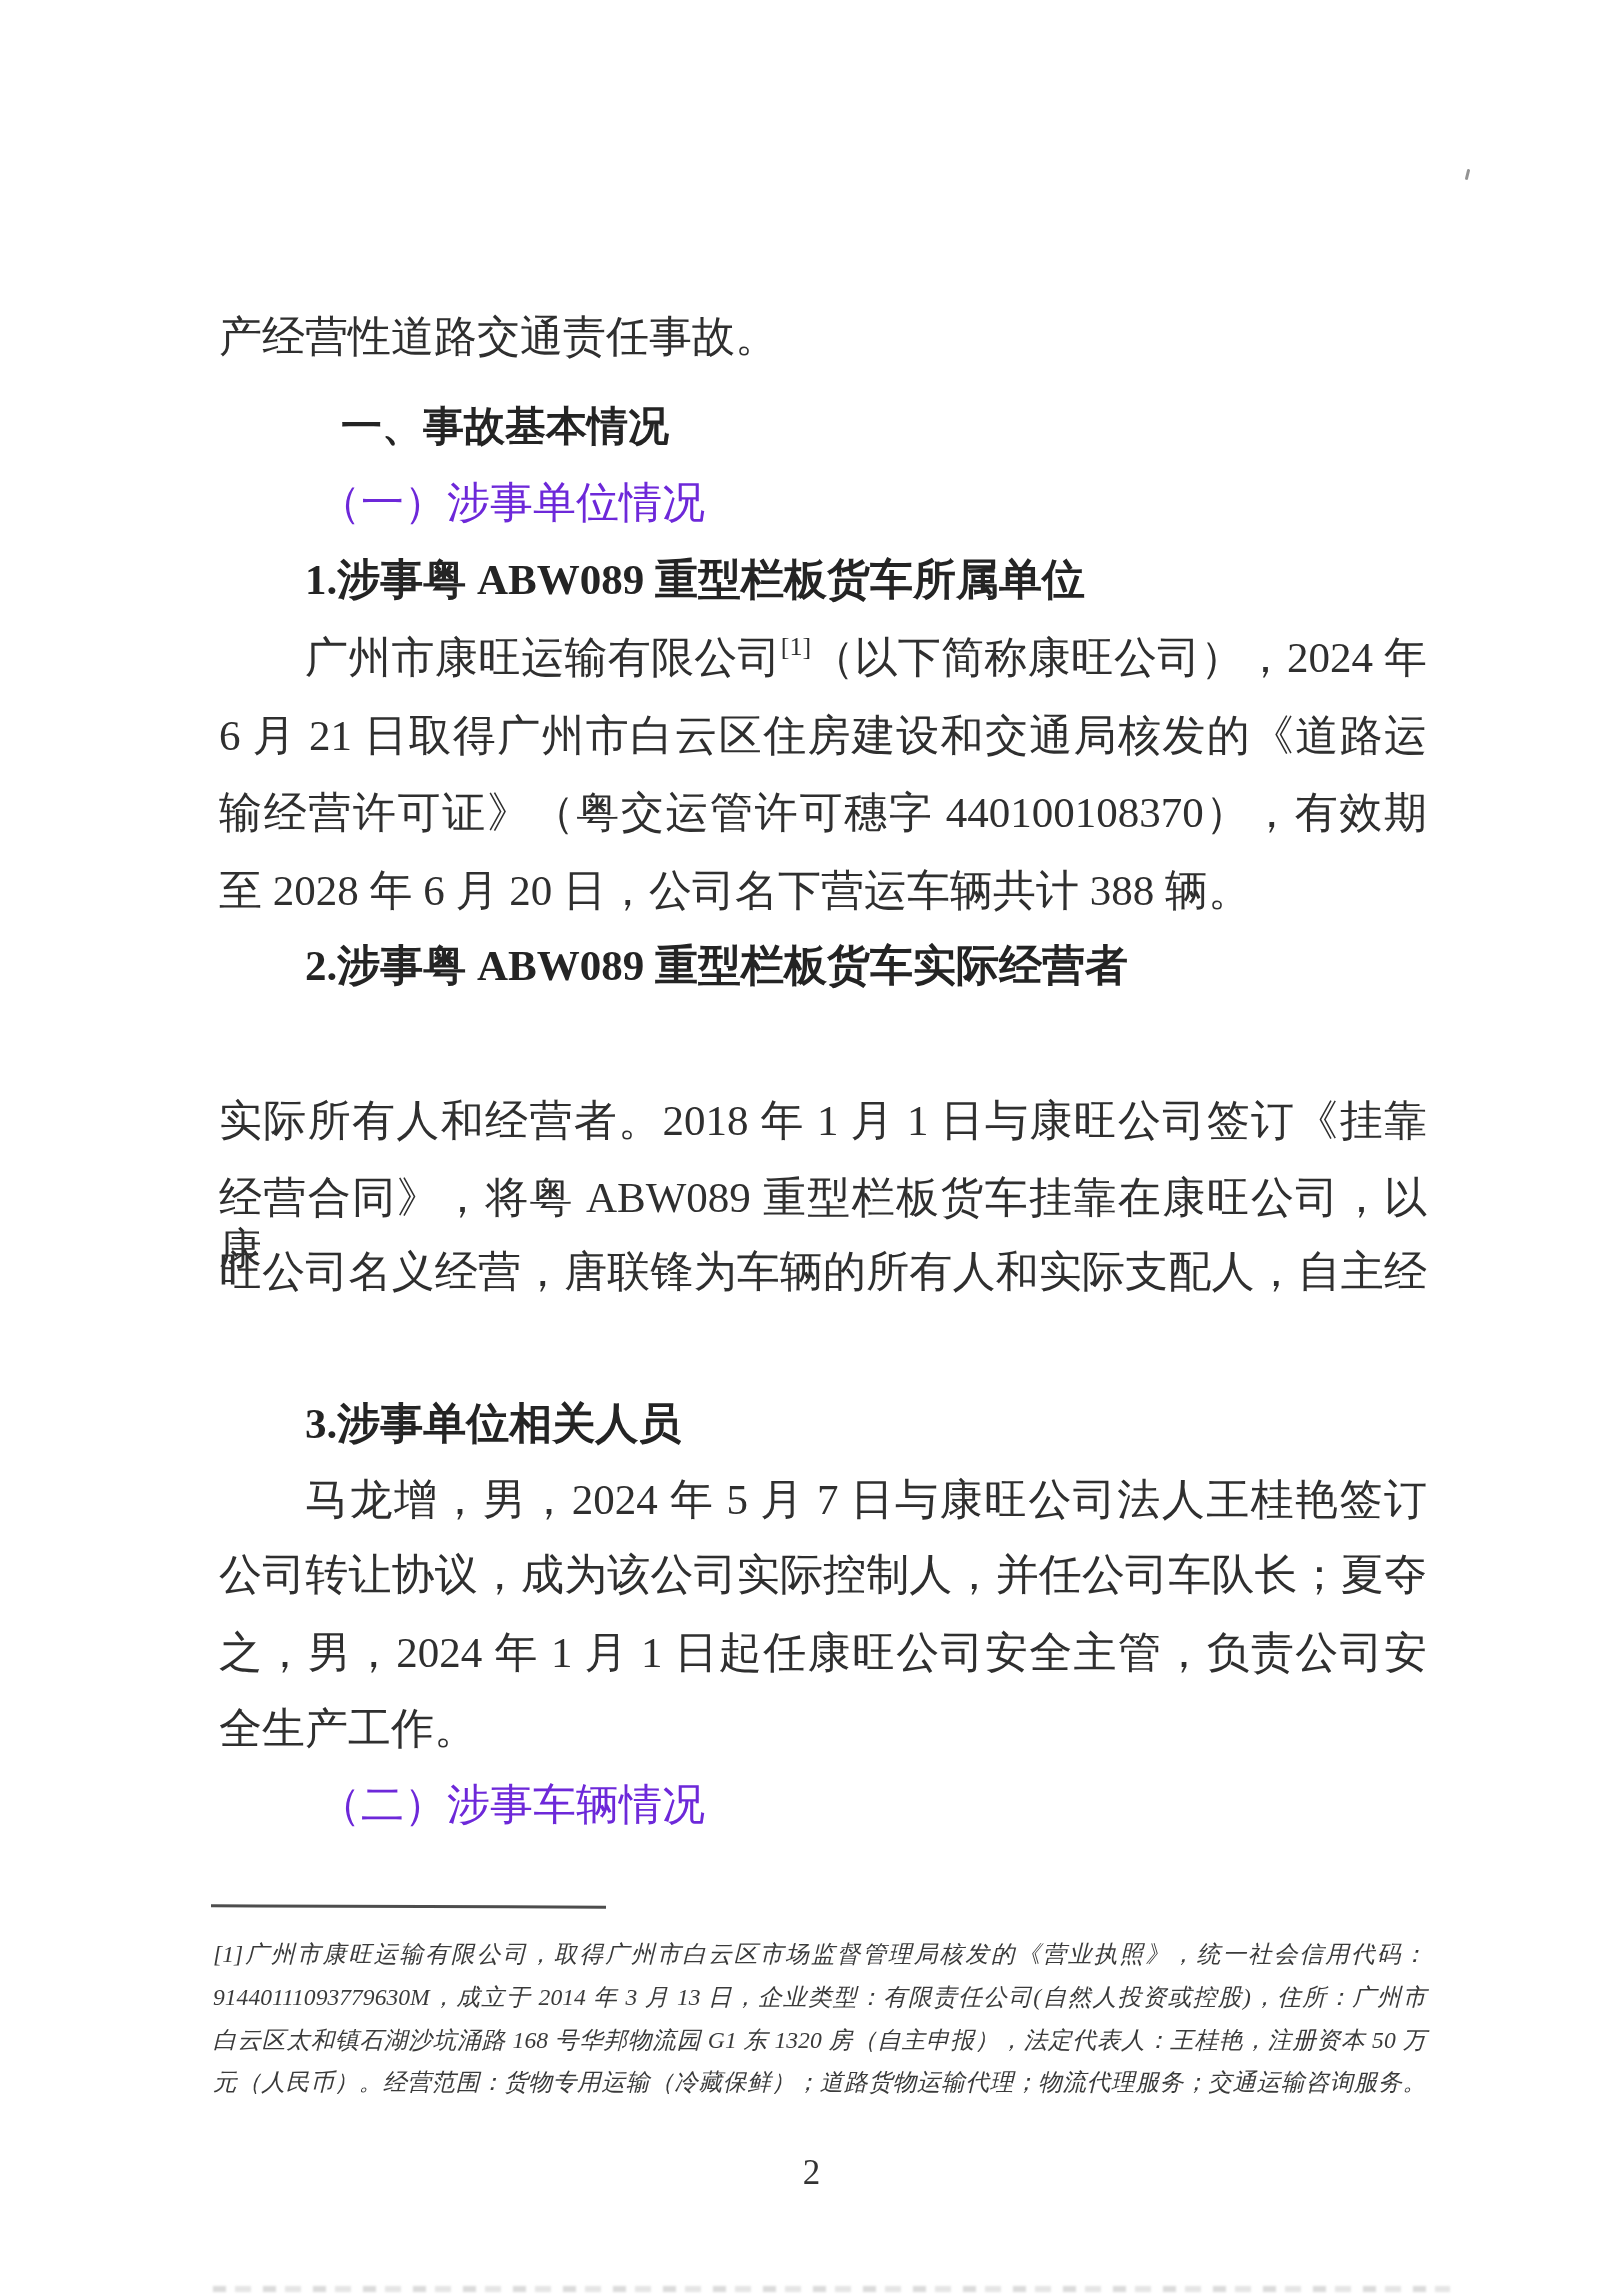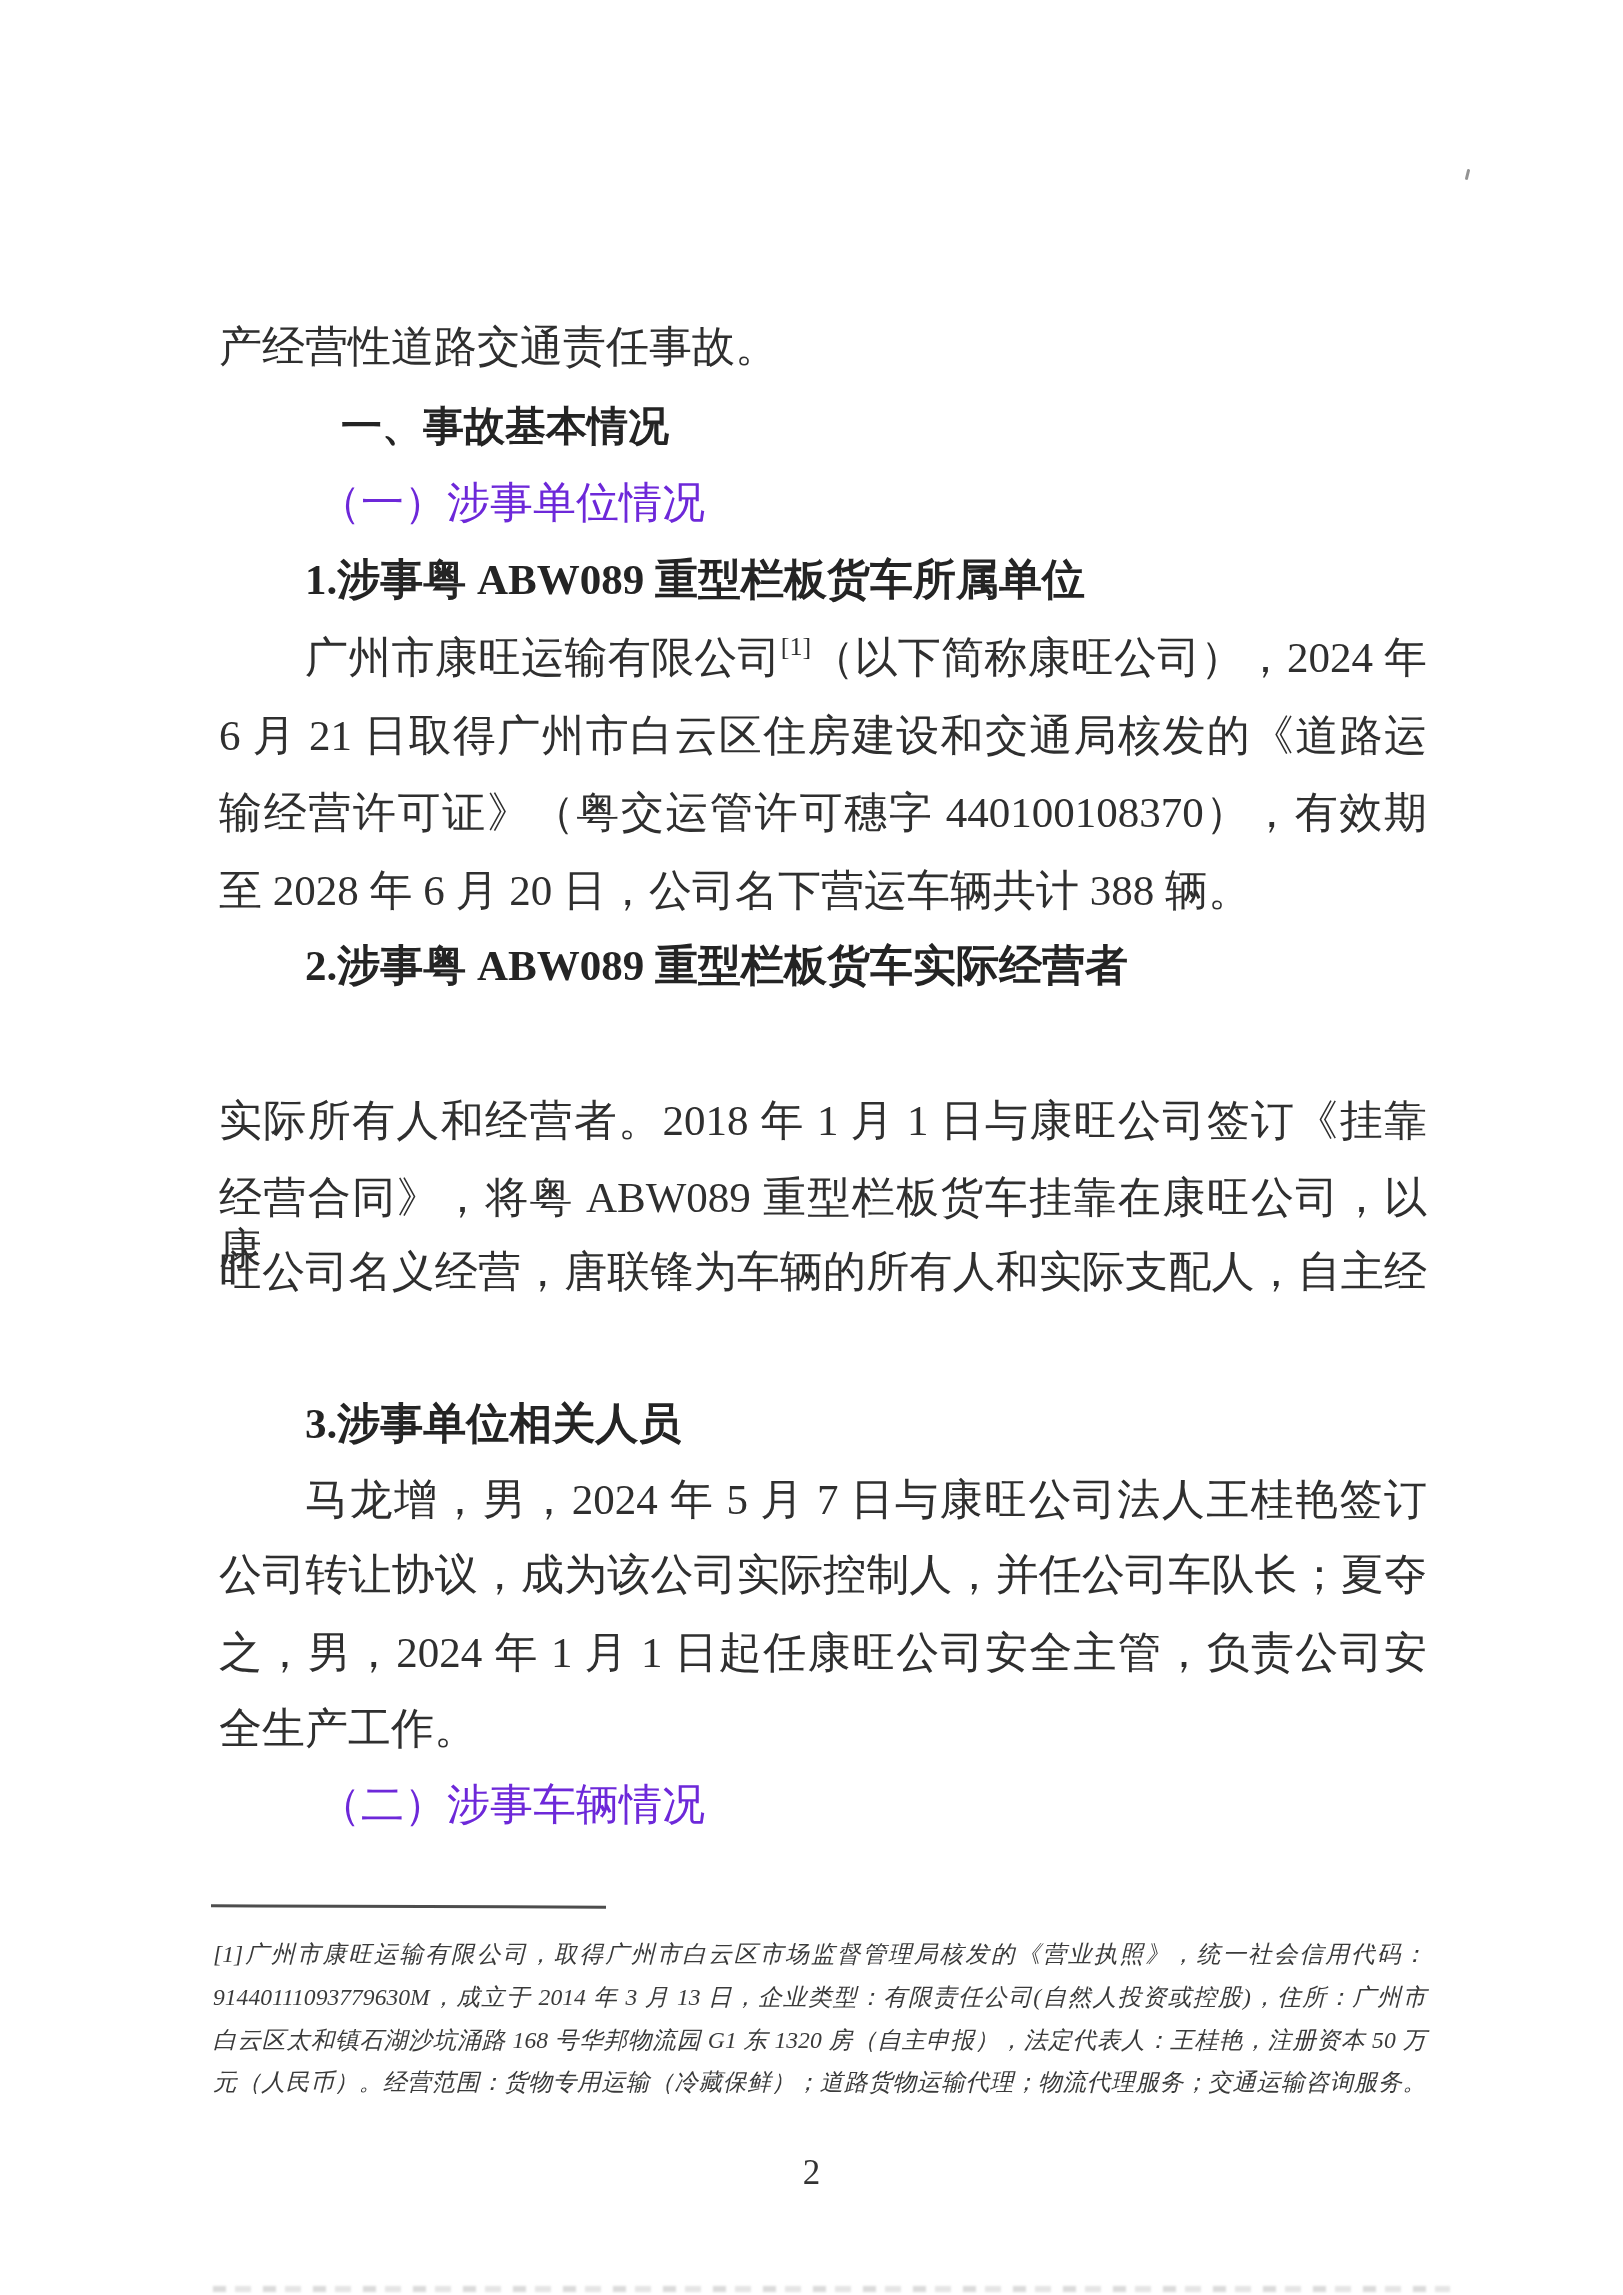--- a/index.html
+++ b/index.html
@@ -94,21 +94,21 @@
     opacity: 0.45;
   }
 </style>
 </head>
 <body>
 
 <div class="page">
 
   <div class="scan-speck"></div>
 
-  <div class="line" style="top:321px">产经营性道路交通责任事故。</div>
+  <div class="line" style="top:311px">产经营性道路交通责任事故。</div>
 
   <div class="line size-h b ind-h" style="top:401px">一、事故基本情况</div>
 
   <div class="line kai ind-s" style="top:477px">（一）涉事单位情况</div>
 
   <div class="line b ind2" style="top:554px">1.涉事粤 ABW089 重型栏板货车所属单位</div>
 
   <div class="line ind2 just" style="top:632px"><span>广州市康旺运输有限公司</span><sup class="fnref">[1]</sup><span>（以下简称康旺公司），2024 年</span></div>
 
   <div class="line just" style="top:710px">6 月 21 日取得广州市白云区住房建设和交通局核发的《道路运</div>

